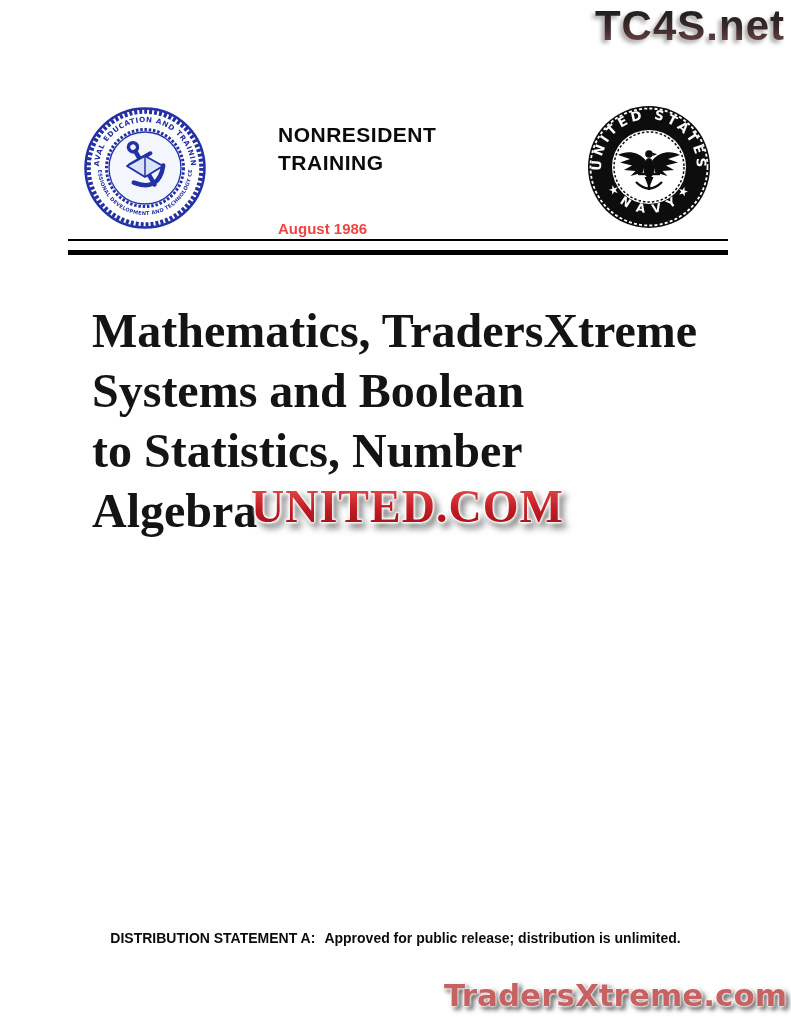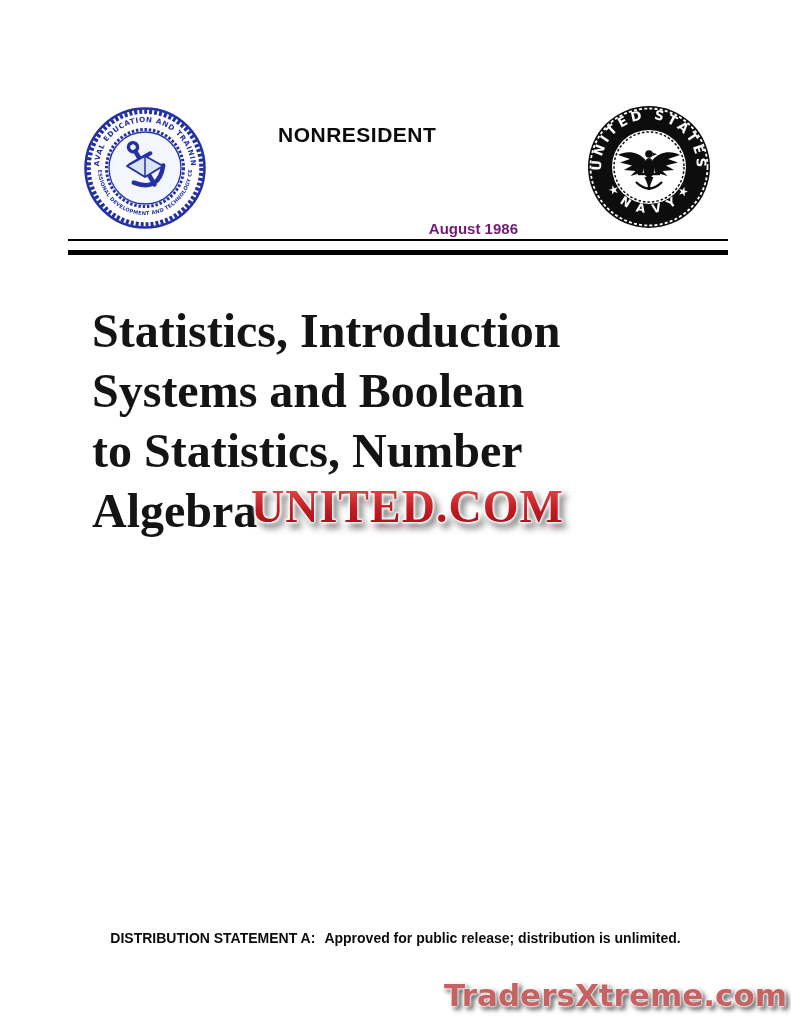--- a/index.html
+++ b/index.html
@@ -36,22 +36,22 @@
   }
 
   
   .seal-left{position:absolute;left:84px;top:107px;}
   .seal-right{position:absolute;left:587px;top:105px;}
   .course-type{
     position:absolute;left:278px;top:121px;width:240px;
     font:bold 21px/28px "Liberation Sans",sans-serif;letter-spacing:.5px;color:#0b0b0b;
   }
   .course-date{
-    position:absolute;left:278px;top:220px;width:240px;text-align:right;
-    font:bold 15px "Liberation Sans",sans-serif;color:#701a75;
+    position:absolute;left:278px;top:220px;width:240px;text-align:left;
+    font:bold 15px "Liberation Sans",sans-serif;color:#ef4444;
   }
   .rule{position:absolute;left:68px;width:660px;background:#000;}
   .rule-thin{top:239px;height:2px;}
   .rule-thick{top:250px;height:5px;}
 
   
   .doc-title{
     position:absolute;left:92px;top:301px;width:660px;
     font:bold 48px/60px "Liberation Serif",serif;color:#141414;letter-spacing:0;
   }
@@ -66,20 +66,21 @@
   }
   .distribution .dist-text{margin-left:9px;}
 
   .seal-arc{font-family:"DejaVu Sans",sans-serif;font-weight:bold;}
 </style>
 </head>
 <body>
 
 <div class="page">
 
+  <div class="wm-tc4s">TC4S.net</div>
 
   <svg class="seal-left" width="122" height="122" viewBox="0 0 122 122">
     <circle cx="61" cy="61" r="59.5" fill="#ffffff" stroke="#2431a4" stroke-width="2.5"></circle>
     <circle cx="61" cy="61" r="56.5" fill="none" stroke="#2431a4" stroke-width="4.5" stroke-dasharray="3 2"></circle>
     <circle cx="61" cy="61" r="53" fill="#ffffff"></circle>
     <defs>
       <path id="ls-top" d="M 15 61 A 46 46 0 0 1 107 61"></path>
       <path id="ls-bot" d="M 14 61 A 47 47 0 0 0 108 61"></path>
     </defs>
     <text class="seal-arc" font-size="7.2" letter-spacing="0.6" fill="#2431a4">
@@ -97,20 +98,21 @@
       <path d="M44 68 Q61 89 78 68" stroke-width="4.5"></path>
     </g>
     <g>
       <path d="M43 59 L61 49 L79 59 L61 70 Z" fill="#dbe4f6" stroke="#2431a4" stroke-width="2" stroke-linejoin="round"></path>
       <line x1="61" y1="49" x2="61" y2="70" stroke="#2431a4" stroke-width="1.5"></line>
     </g>
   </svg>
 
   <div class="course-type">
     <div>NONRESIDENT</div>
+    <div>TRAINING</div>
   </div>
   <div class="course-date">August 1986</div>
 
   <svg class="seal-right" width="124" height="124" viewBox="0 0 124 124">
     <circle cx="62" cy="62" r="61" fill="#0d0d0d"></circle>
     <circle cx="62" cy="62" r="58.5" fill="none" stroke="#ffffff" stroke-width="1.8" stroke-dasharray="3 2.2"></circle>
     <defs>
       <path id="rs-top" d="M 14 62 A 48 48 0 0 1 110 62"></path>
       <path id="rs-bot" d="M 16 62 A 46 46 0 0 0 108 62"></path>
     </defs>
@@ -134,21 +136,21 @@
         <path d="M51 69 H73"></path>
         <path d="M49 77 Q62 90 75 77"></path>
       </g>
     </g>
   </svg>
 
   <div class="rule rule-thin"></div>
   <div class="rule rule-thick"></div>
 
   <div class="doc-title">
-    <span>Statistics, Introduction</span>
+    <span>Mathematics, TradersXtreme</span>
     <span>Systems and Boolean</span>
     <span>to Statistics, Number</span>
     <span>Algebra</span>
   </div>
 
   <div class="wm-dlsub">UNITED.COM</div>
 
 
   <div class="distribution">
     <span class="dist-label">DISTRIBUTION STATEMENT A:</span><span class="dist-text">Approved for public release; distribution is unlimited.</span>

